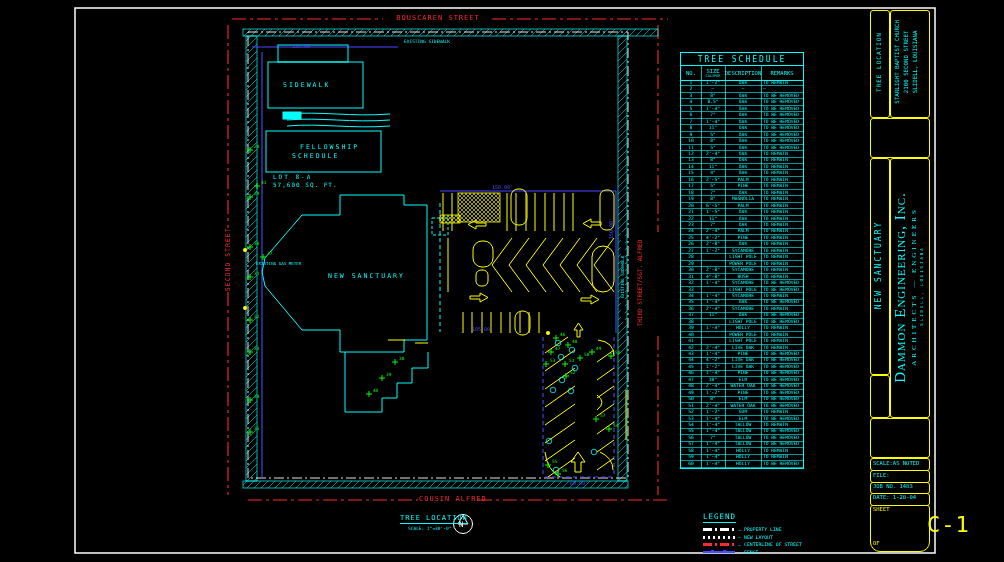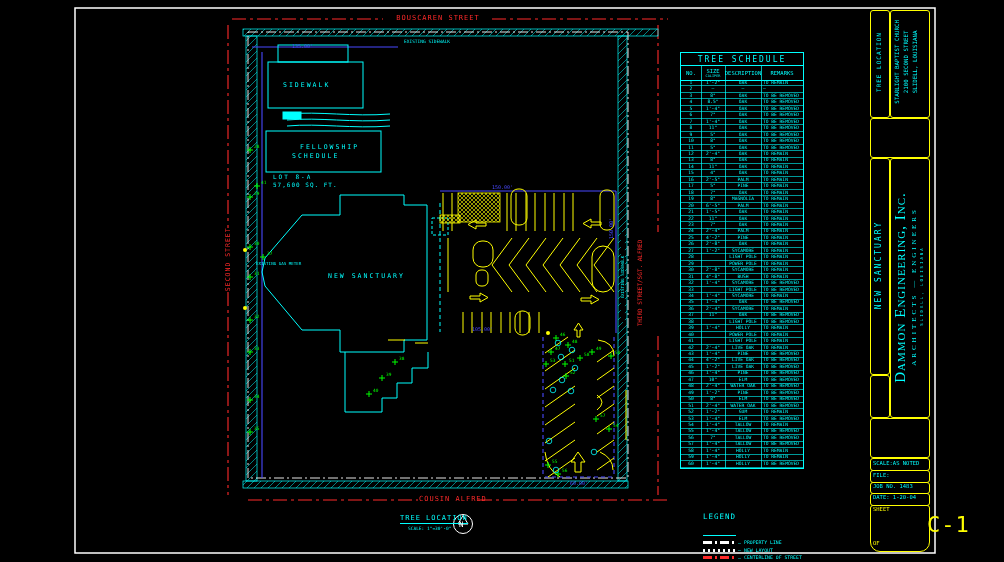--- a/index.html
+++ b/index.html
@@ -22,21 +22,21 @@
   #ts-rows{position:absolute;left:0;top:27px;right:0;bottom:0;
       background:repeating-linear-gradient(180deg,transparent 0 5.46px,rgba(0,255,255,.6) 5.46px 6.46px);}
   .ts-row{display:flex;height:6.46px;overflow:hidden;}
   .ts-row>span{display:block;font-size:4.6px;line-height:6.2px;color:#00ffff;overflow:hidden;white-space:nowrap;}
   .c0{width:20px;text-align:center;} .c1{width:24px;text-align:center;}
   .c2{width:36px;text-align:center;} .c3{width:42px;text-align:left;padding-left:2px;box-sizing:border-box;}
   .ts-colline{position:absolute;top:12px;bottom:0;width:1px;background:rgba(0,255,255,.7);}
   
   #legend{position:absolute;left:703px;top:504px;width:150px;}
   #legend .lg-title{font-size:7.5px;letter-spacing:1px;color:#00ffff;border-bottom:1px solid #00ffff;
-      display:inline-block;padding-bottom:14px;margin-bottom:3px;}
+      display:inline-block;padding-bottom:1px;margin-bottom:3px;}
   .lg-row{display:flex;align-items:center;height:7.5px;}
   .lg-sample{width:32px;height:3px;position:relative;flex:none;}
   .lg-dash{color:#00ffff;font-size:5px;margin:0 3px;flex:none;}
   .lg-label{font-size:4.8px;color:#00ffff;white-space:nowrap;}
   .fence-dot{position:absolute;width:3px;height:3px;background:#4949ff;top:0;}
 </style>
 </head>
 <body>
 
 <div id="sheet">

